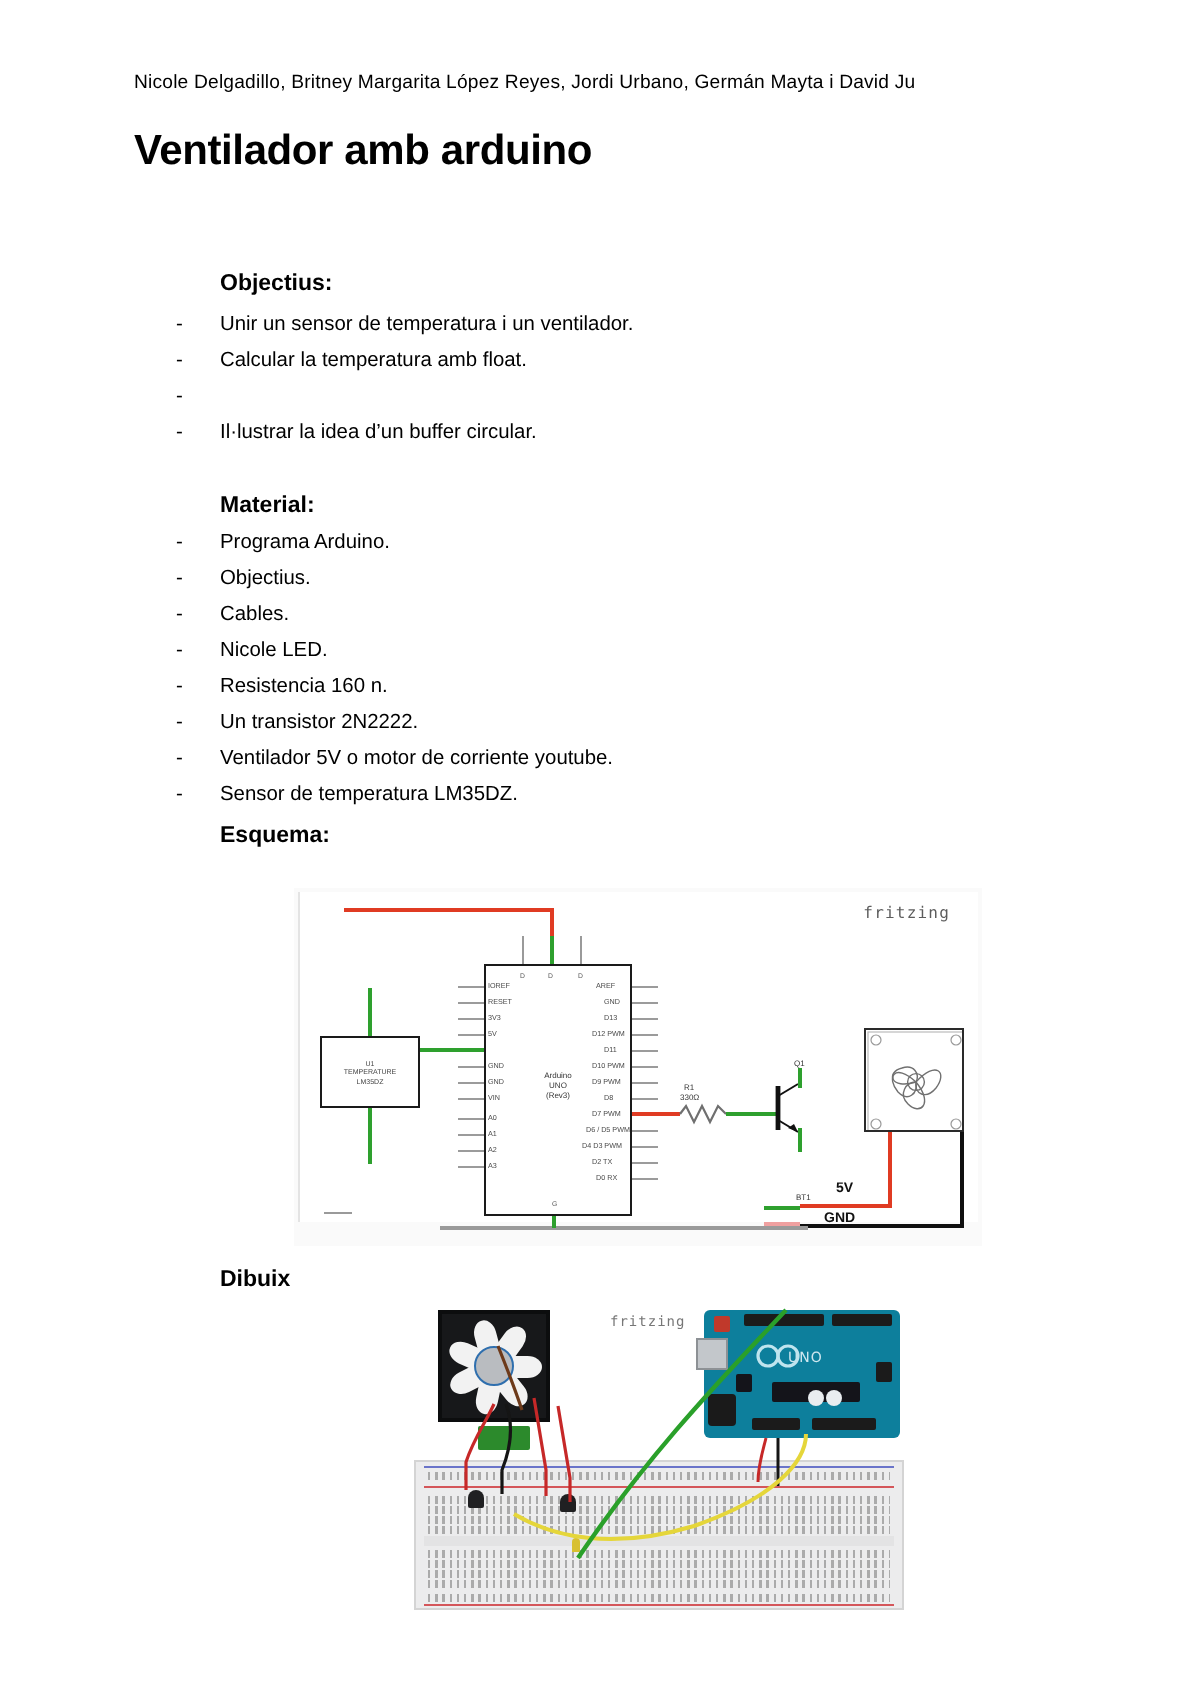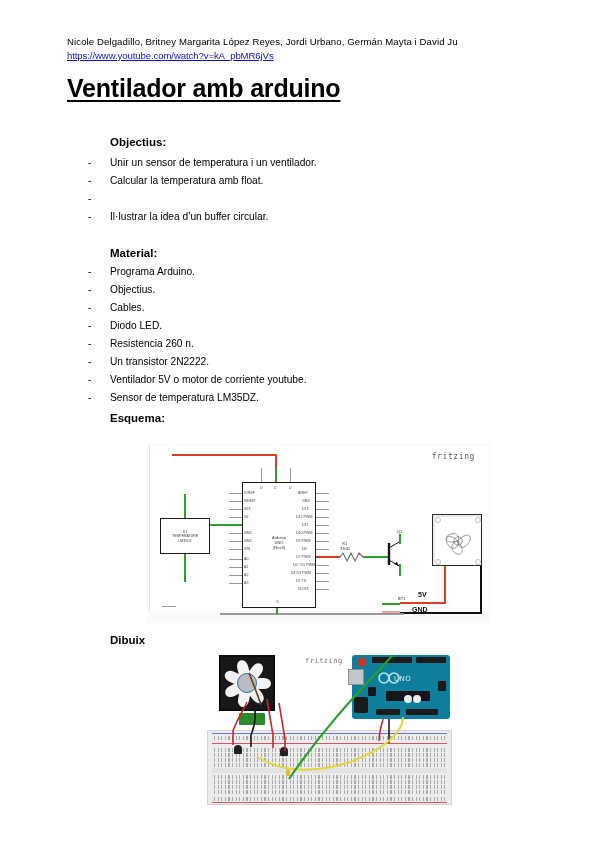--- a/index.html
+++ b/index.html
@@ -38,25 +38,24 @@
     line-height: 14px;
   }
   .url-link {
     color: #1111cc;
     text-decoration: underline;
     letter-spacing: -0.1px;
   }
 
   .doc-title {
     position: absolute;
-    left: 67px; top: 74px;
-    font-size: 25px;
+    left: 67px; top: 64px;
+    font-size: 21px;
     font-weight: bold;
     letter-spacing: -0.2px;
-    text-decoration: underline;
     text-underline-offset: 3px;
     text-decoration-thickness: 2px;
   }
 
   
   .sec-heading {
     position: absolute;
     left: 110px;
     font-size: 11.5px;
     font-weight: bold;
@@ -329,40 +328,37 @@
     border-radius: 2px 2px 0 0;
   }
   svg.overlay { position: absolute; left: 0; top: 0; overflow: visible; }
 </style>
 </head>
 <body>
 
 <div class="page">
 
   <div class="authors">Nicole Delgadillo, Britney Margarita López Reyes, Jordi Urbano, Germán Mayta i David Ju</div>
-  <div class="url-line">
-    <span class="url-link">https://www.youtube.com/watch?v=kA_pbMR6jVs</span>
-  </div>
   <div class="doc-title">Ventilador amb arduino</div>
 
   <div class="sec-heading" id="heading-objectius">Objectius:</div>
   <ul class="bullet-list" id="list-objectius">
     <li><span class="dash">-</span><span>Unir un sensor de temperatura i un ventilador.</span></li>
     <li><span class="dash">-</span><span>Calcular la temperatura amb float.</span></li>
     <li><span class="dash">-</span></li>
     <li><span class="dash">-</span><span>Il·lustrar la idea d’un buffer circular.</span></li>
   </ul>
 
   <div class="sec-heading" id="heading-material">Material:</div>
   <ul class="bullet-list" id="list-material">
     <li><span class="dash">-</span><span>Programa Arduino.</span></li>
     <li><span class="dash">-</span><span>Objectius.</span></li>
     <li><span class="dash">-</span><span>Cables.</span></li>
-    <li><span class="dash">-</span><span>Diodo LED.</span></li>
-    <li><span class="dash">-</span><span>Resistencia 260 n.</span></li>
+    <li><span class="dash">-</span><span>Nicole LED.</span></li>
+    <li><span class="dash">-</span><span>Resistencia 160 n.</span></li>
     <li><span class="dash">-</span><span>Un transistor 2N2222.</span></li>
     <li><span class="dash">-</span><span>Ventilador 5V o motor de corriente youtube.</span></li>
     <li><span class="dash">-</span><span>Sensor de temperatura LM35DZ.</span></li>
   </ul>
 
   <div class="sec-heading" id="heading-esquema">Esquema:</div>
 
   <div class="schematic">
     <div class="inner">
 

